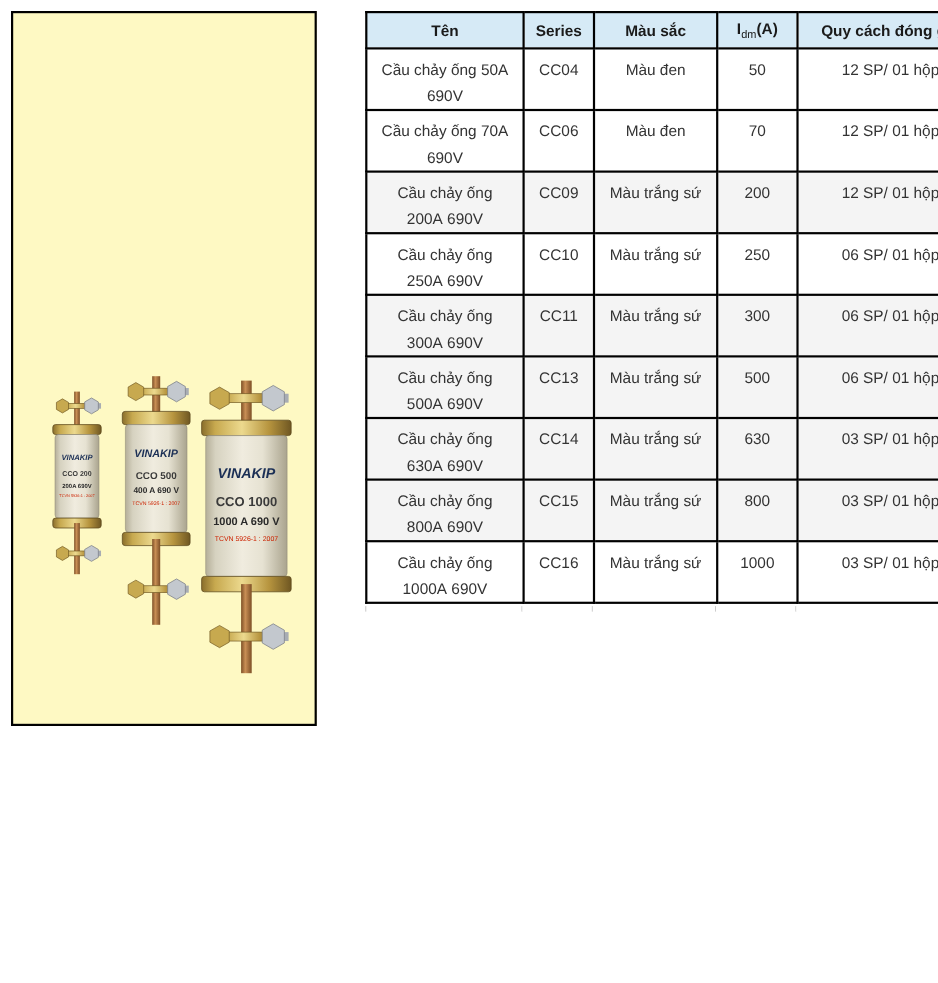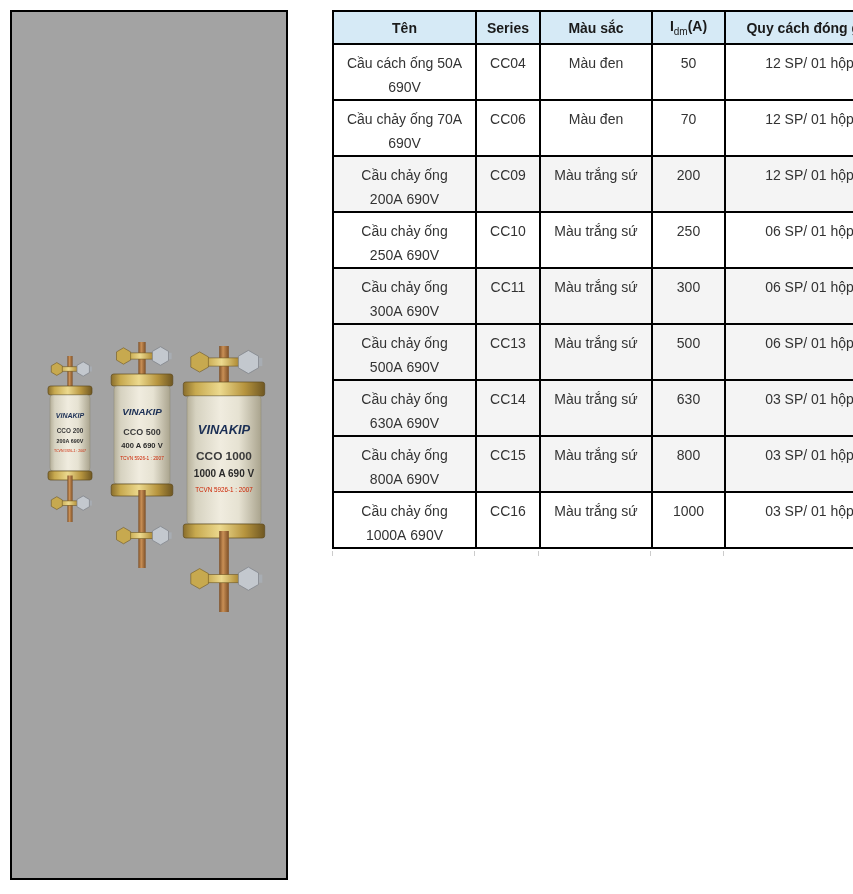--- a/index.html
+++ b/index.html
@@ -7,22 +7,22 @@
     --header-bg:#d6eaf6; --header-text:#1a1a1a;
     --row-bg:#ffffff; --row-alt-bg:#f4f4f4; --cell-text:#333333;
     --cut-border:#cccccc;
   }
   *{box-sizing:border-box; margin:0; padding:0;}
   html,body{width:853px; height:894px; overflow:hidden; background:var(--page-bg);
     font-family:"Liberation Sans","DejaVu Sans",sans-serif;}
   #page{position:relative; width:853px; height:894px; background:var(--page-bg);}
 
   
-  .product-panel{position:absolute; left:10px; top:10px; width:278px; height:870px;
-    border:2px solid var(--panel-border); background:#a3a3a3;}
+  .product-panel{position:absolute; left:10px; top:10px; width:278px; height:650px;
+    border:2px solid var(--panel-border); background:#fef9c3;}
   .product-image{position:absolute; left:12px; top:312px; width:252px; height:300px;}
   .fuse{position:absolute; bottom:auto;}
   .fuse svg{display:block;}
 
   
   .table-wrap{position:absolute; left:290px; top:10px; width:561px;margin-left:42px;}
   table.spec{border-collapse:collapse; table-layout:fixed; width:561px;
     border:2px solid var(--table-border);}
   table.spec th, table.spec td{border:2px solid var(--table-border);
     text-align:center; font-size:14px; overflow:hidden;}
@@ -211,21 +211,21 @@
         <tr>
           <th>Tên</th>
           <th>Series</th>
           <th>Màu sắc</th>
           <th><span>I</span><sub>dm</sub><span>(A)</span></th>
           <th>Quy cách đóng gói</th>
         </tr>
       </thead>
       <tbody id="spec-body">
           <tr>
-            <td>Cầu cách ống 50A 690V</td>
+            <td>Cầu chảy ống 50A 690V</td>
             <td>CC04</td>
             <td>Màu đen</td>
             <td>50</td>
             <td>12 SP/ 01 hộp</td>
           </tr>
           <tr>
             <td>Cầu chảy ống 70A 690V</td>
             <td>CC06</td>
             <td>Màu đen</td>
             <td>70</td>

